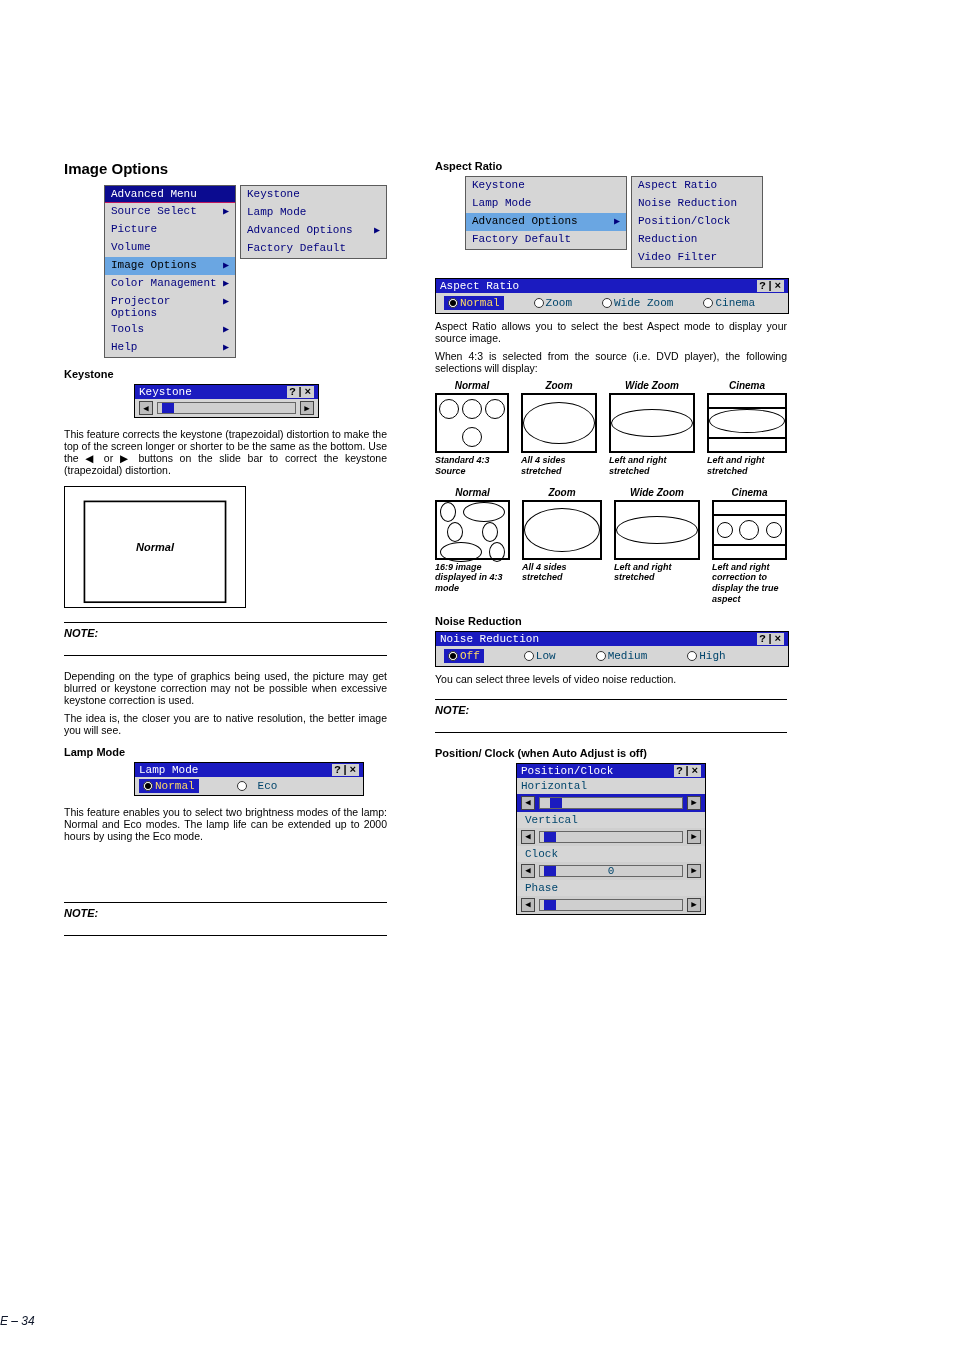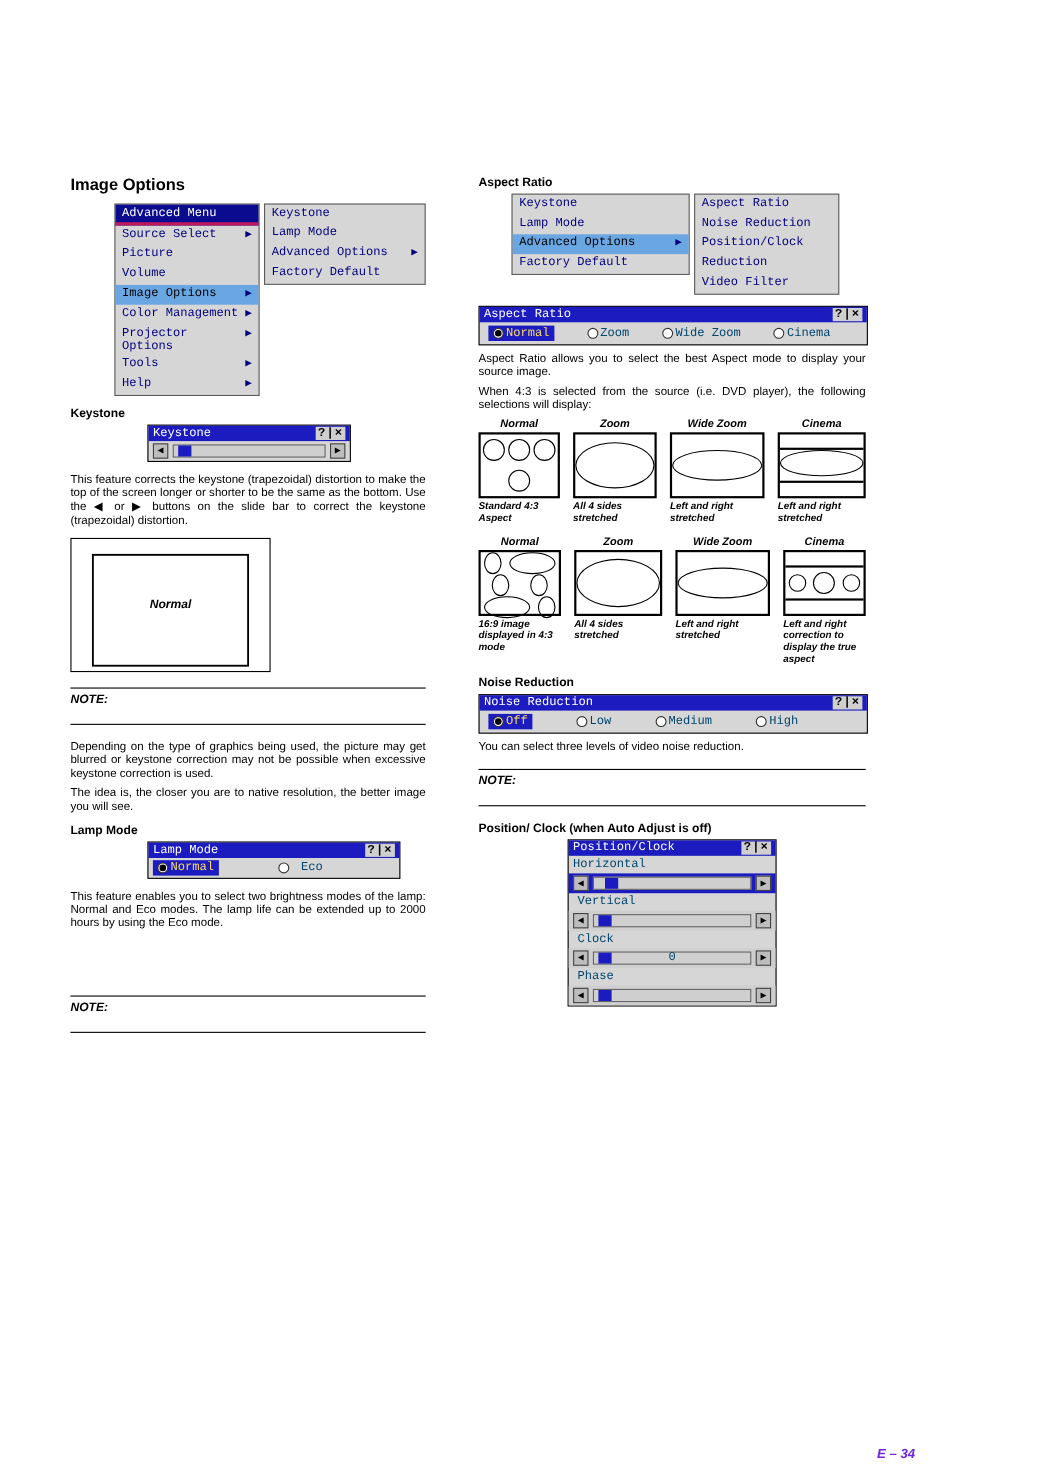--- a/index.html
+++ b/index.html
@@ -52,21 +52,21 @@
     background:#d6d6d6;
     border:1px solid #5c5c5c;
     font-family:"Courier New",monospace;
     font-size:11px;
     color:#00007d;
   }
   .menu-title {
     background:#0b0b90;
     color:#fff;
     padding:2px 6px;
-    border-bottom:3px solid #be185d;
+    border-bottom:1px solid #be185d;
   }
   .menu-item {
     display:flex;
     justify-content:space-between;
     padding:2px 6px;
     min-height:14px;
   }
   .menu-item.sel { background:#6aa6e2; color:#000; }
   .menu-arrow { color:#00007d; font-size:10px; }
 
@@ -115,24 +115,24 @@
   .ar-label { text-align:center; font-size:10px; font-style:italic; font-weight:bold; margin-bottom:2px;}
   .ar-thumb { border:2px solid #000; height:56px; display:flex; flex-wrap:wrap; align-content:space-around; justify-content:space-around; }
   .ar-cap { margin-top:2px; line-height:1.2; }
 
   .circle { border:1.5px solid #000; border-radius:50%; }
   .ellipse { border:1.5px solid #000; border-radius:50%; }
 
   .page-num {
     position:absolute;
     bottom:20px; left:0; right:0;
-    text-align:right;
-    font-weight:bold; font-style:italic;
+    text-align:left;
+    font-weight:normal; font-style:italic;
     font-size:12px;
-    color:#6d28d9;
+    color:#0f172a;
   }
 </style>
 </head>
 <body>
 
 <div class="page">
   <div class="columns">
 
     <div class="col">
       <div class="heading">Image Options</div>
@@ -232,21 +232,21 @@
         <div class="win">
           <div class="win-titlebar">
             <span>Lamp Mode</span>
             <span class="btns">?|×</span>
           </div>
           <div class="win-body">
             <div class="opt sel">
                 <span class="rad"></span>
                 <span>Normal</span>
               </div>
-            <div class="opt" style="margin-left:40px;gap:11px;">
+            <div class="opt" style="margin-left:24px;gap:11px;">
                 <span class="rad"></span>
                 <span>Eco</span>
               </div>
           </div>
         </div>
       </div>
 
       <p>This feature enables you to select two brightness modes of the lamp: Normal and Eco modes. The lamp life can be extended up to 2000 hours by using the Eco mode.</p>
 
       <div style="height:40px;"></div>
@@ -327,21 +327,21 @@
 
       <div class="ar-row" id="ar43">
           <div class="ar-cell">
             <div class="ar-label">Normal</div>
             <div class="ar-thumb">
               <div class="circle" style="width:18px;height:18px;"></div>
               <div class="circle" style="width:18px;height:18px;"></div>
               <div class="circle" style="width:18px;height:18px;"></div>
               <div class="circle" style="width:18px;height:18px;"></div>
             </div>
-            <div class="ar-cap">Standard 4:3 Aspect</div>
+            <div class="ar-cap">Standard 4:3 Source</div>
           </div>
           <div class="ar-cell">
             <div class="ar-label">Zoom</div>
             <div class="ar-thumb">
               <div class="ellipse" style="width:70px;height:40px;"></div>
             </div>
             <div class="ar-cap">All 4 sides stretched</div>
           </div>
           <div class="ar-cell">
             <div class="ar-label">Wide Zoom</div>

